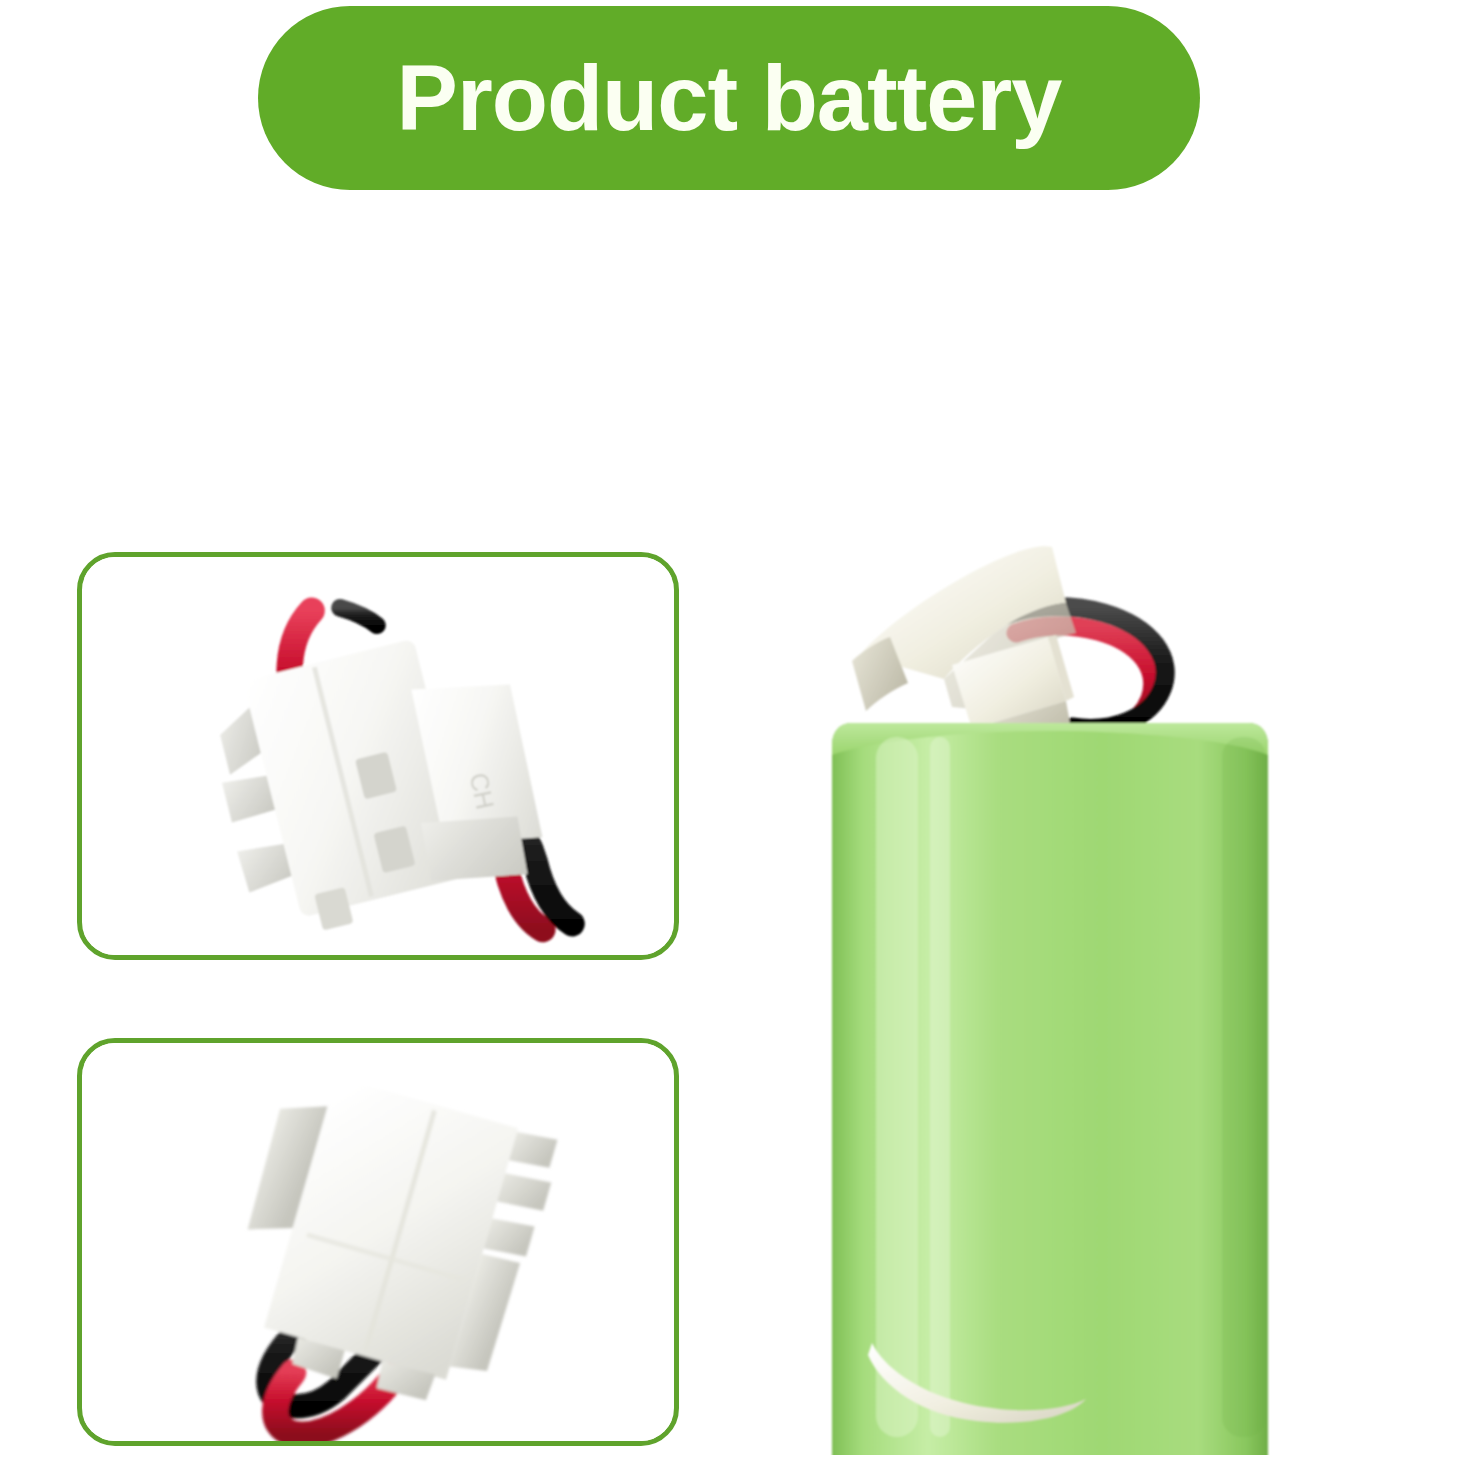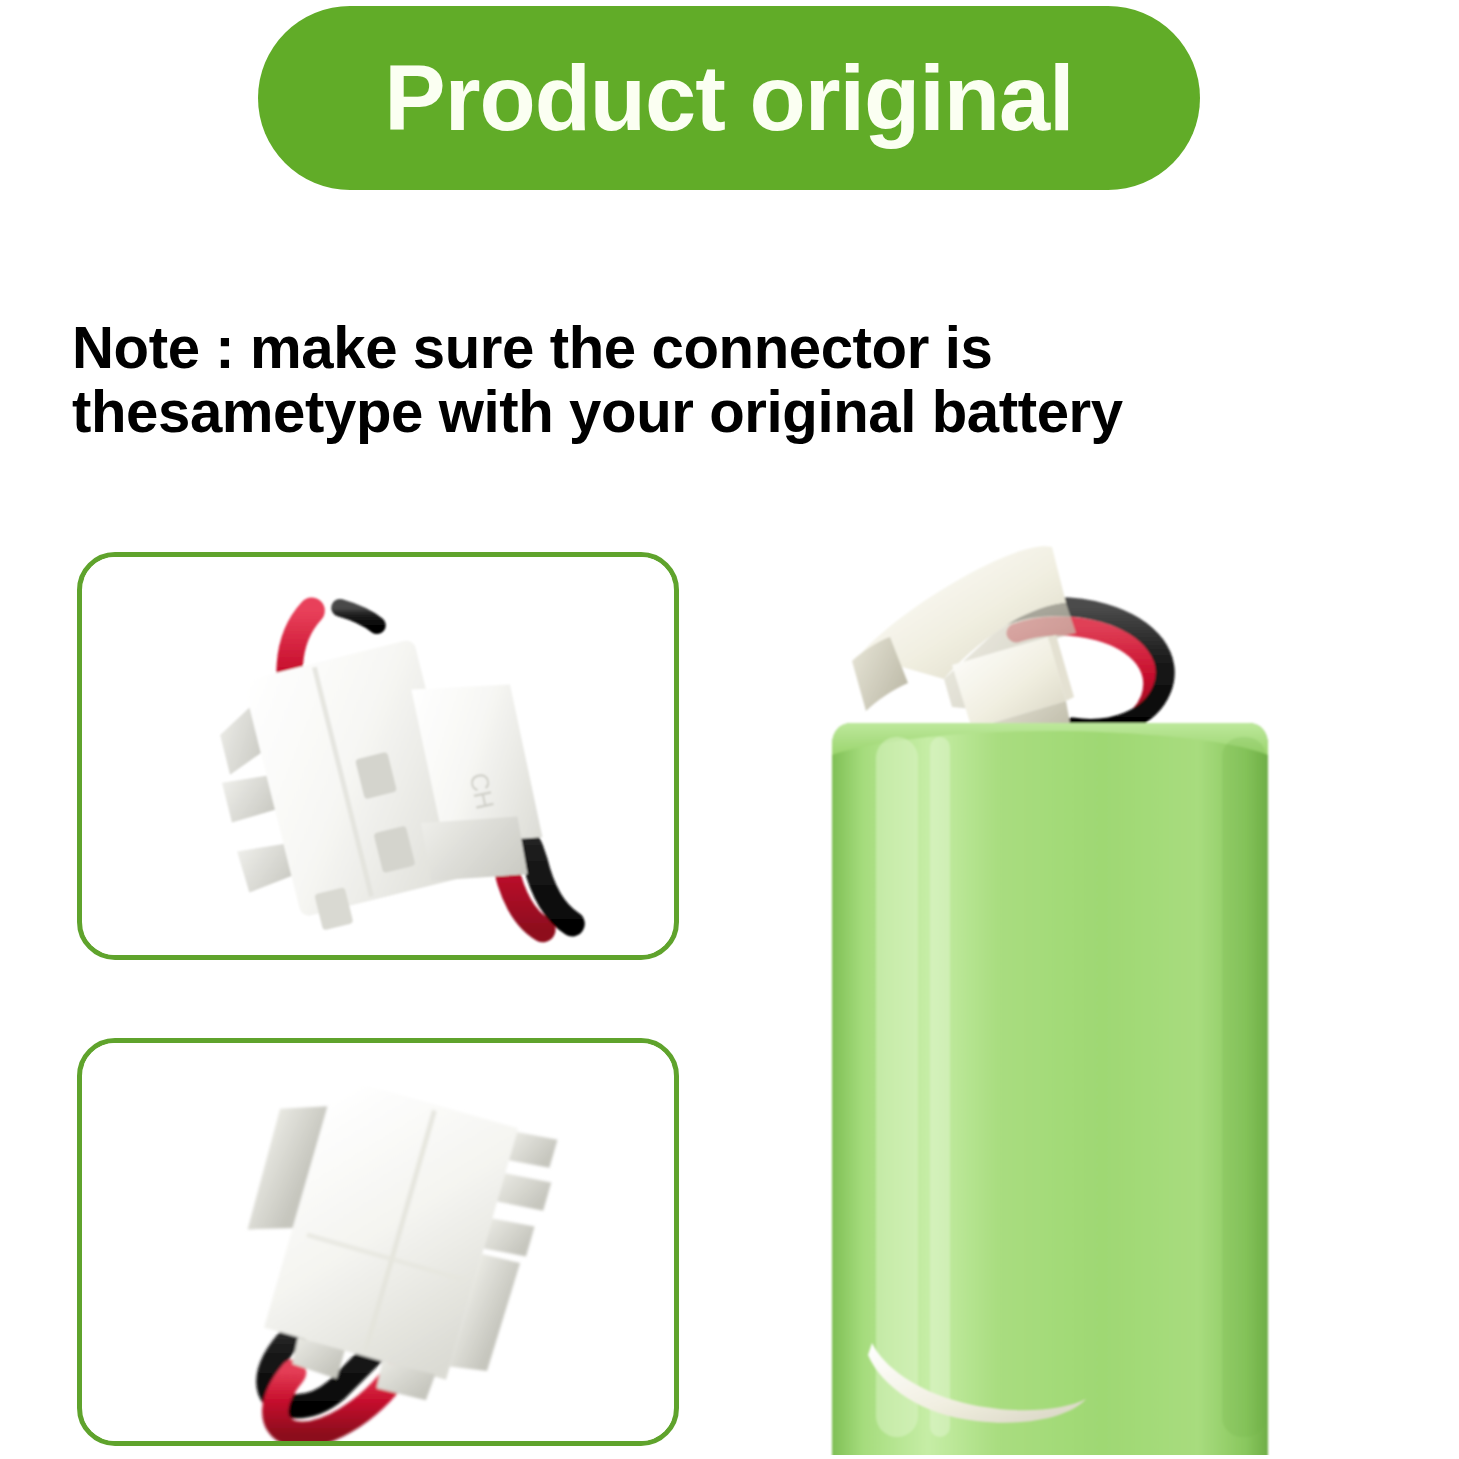--- a/index.html
+++ b/index.html
@@ -102,27 +102,23 @@
     width: 100%;
     height: 100%;
   }
 </style>
 </head>
 <body>
 
 <div id="page">
 
   <div id="header-banner">
-    <div id="header-title">Product original</div>
+    <div id="header-title">Product battery</div>
   </div>
 
-  <div id="note-block">
-    <div class="note-line">Note : make sure the connector is</div>
-    <div class="note-line">thesametype with your original battery</div>
-  </div>
 
   <div class="photo-panel" id="panel-connector-top">
     <svg class="panel-photo" viewBox="0 0 602 408" preserveAspectRatio="xMidYMid meet">
       <defs>
         <linearGradient id="p1white" x1="0" y1="0" x2="1" y2="1">
           <stop offset="0%" stop-color="#FFFFFF"></stop>
           <stop offset="45%" stop-color="#F7F7F4"></stop>
           <stop offset="100%" stop-color="#DCDCD6"></stop>
         </linearGradient>
         <linearGradient id="p1whiteDark" x1="0" y1="0" x2="1" y2="1">

